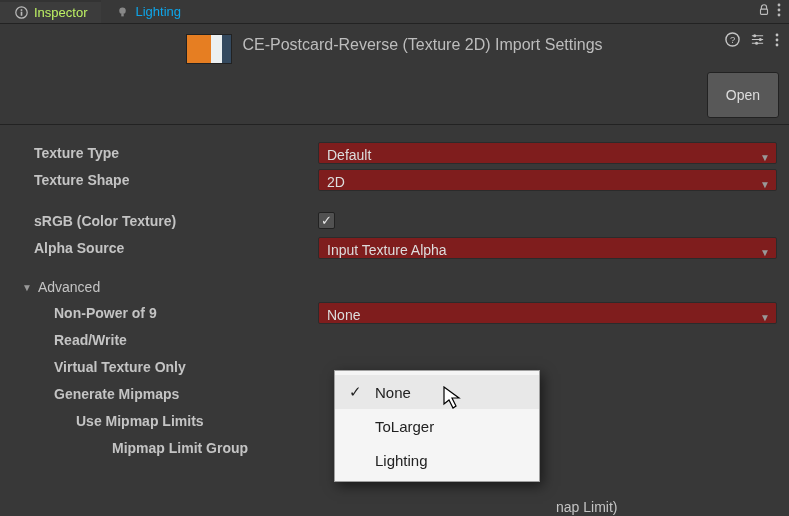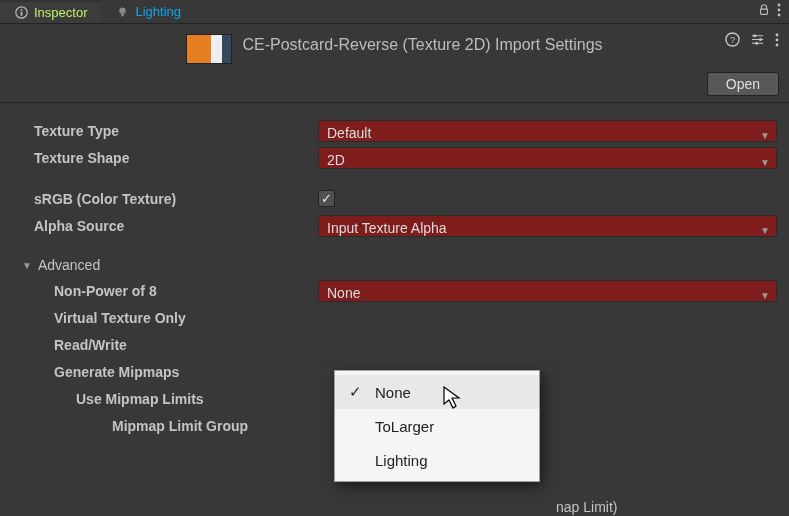--- a/index.html
+++ b/index.html
@@ -57,21 +57,21 @@
     color:#c4c4c4;
   }
   .header-icons span { cursor:pointer; }
   .open-row {
     display:flex; justify-content:flex-end; padding: 2px 10px 6px 10px;
   }
   .btn {
     background:#585858; color:#ddd;
     border:1px solid #222;
     border-radius:3px;
-    padding:3px 18px;
+    padding:14px 18px;
     font-size:14px;
     cursor:pointer;
   }
   .panel-divider {
     border: none;
     border-bottom: 1px solid #222;
     margin: 0 0 12px 0;
   }
   .content {
     padding: 2px 12px 0 12px;
@@ -287,36 +287,36 @@
 
 
   <div class="spacer"></div>
 
   <div class="foldout">
     <span class="tri">▼</span>
     <span>Advanced</span>
   </div>
 
   <div class="row">
-    <div class="label indent1">Non-Power of 8</div>
+    <div class="label indent1">Non-Power of 9</div>
     <div class="control">
       <div class="dropdown">
         <span>None</span>
         <span class="caret">▼</span>
       </div>
     </div>
   </div>
 
   <div class="row">
+    <div class="label indent1">Read/Write</div>
+    <div class="control"></div>
+  </div>
+
+  <div class="row">
     <div class="label indent1">Virtual Texture Only</div>
-    <div class="control"></div>
-  </div>
-
-  <div class="row">
-    <div class="label indent1">Read/Write</div>
     <div class="control"></div>
   </div>
 
   <div class="row">
     <div class="label indent1">Generate Mipmaps</div>
     <div class="control"></div>
   </div>
 
   <div class="row">
     <div class="label indent2">Use Mipmap Limits</div>

